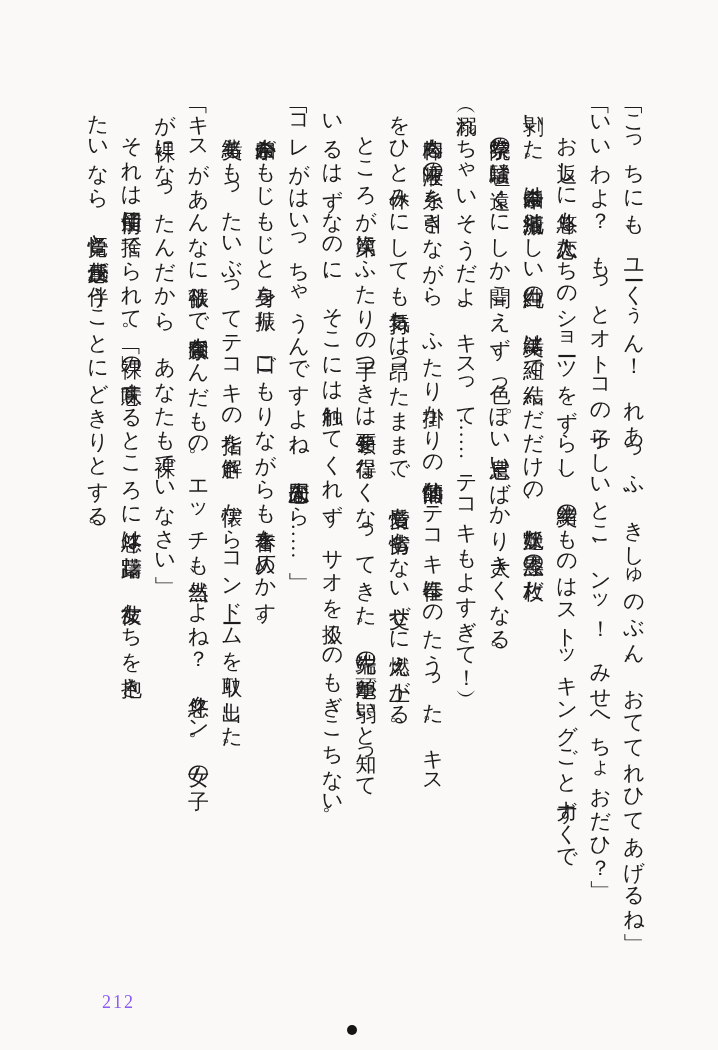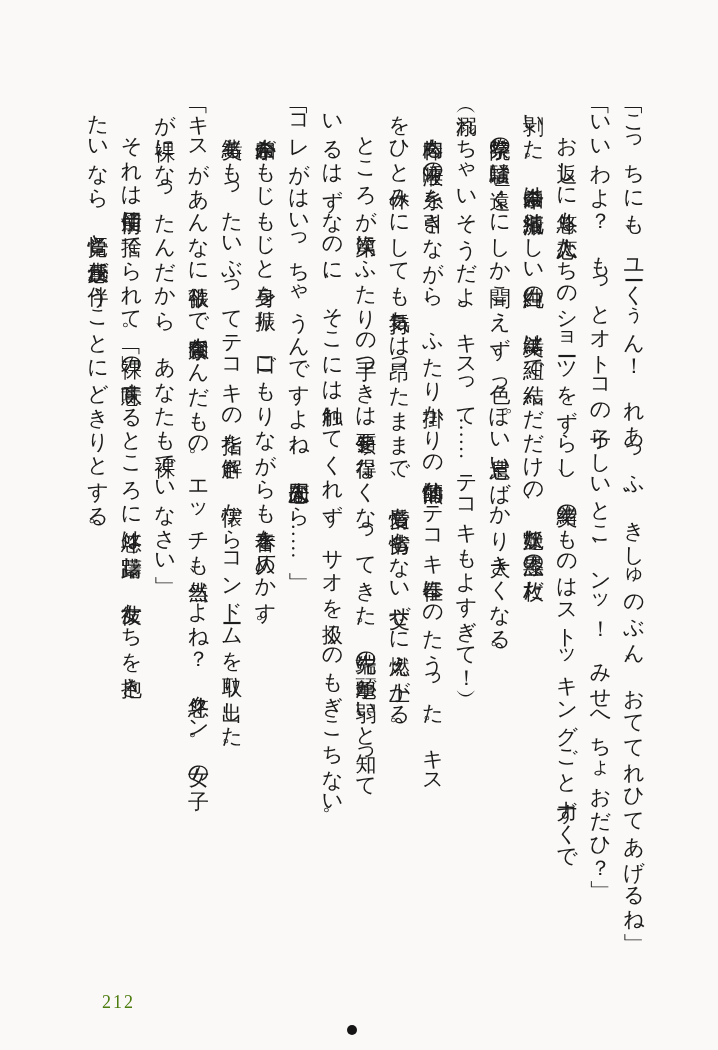--- a/index.html
+++ b/index.html
@@ -26,21 +26,21 @@
     white-space:nowrap;
   }
   .line.indent{
     text-indent:21.5px;
   }
   .page-number{
     position:absolute;
     left:102px;top:992px;
     font-size:18px;
     letter-spacing:2px;
-    color:#4d7c0f;
+    color:#8b5cf6;
   }
   .ornament-dot{
     position:absolute;
     left:347px;top:1025px;
     width:10px;height:10px;
     border-radius:50%;
     background:#151515;
   }
 </style>
 </head>

